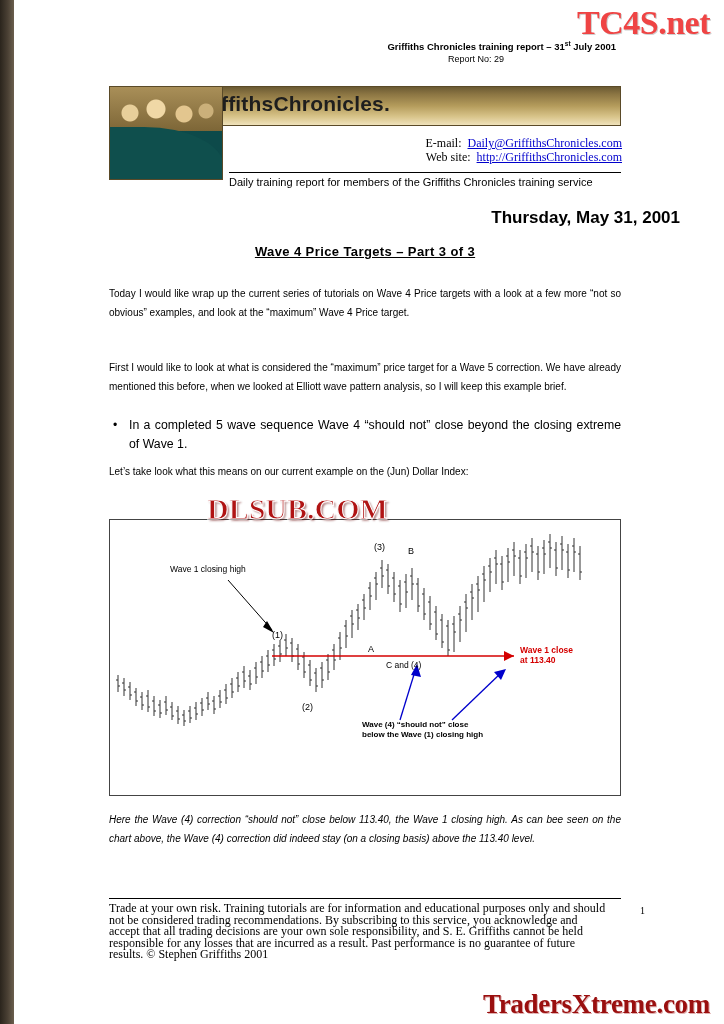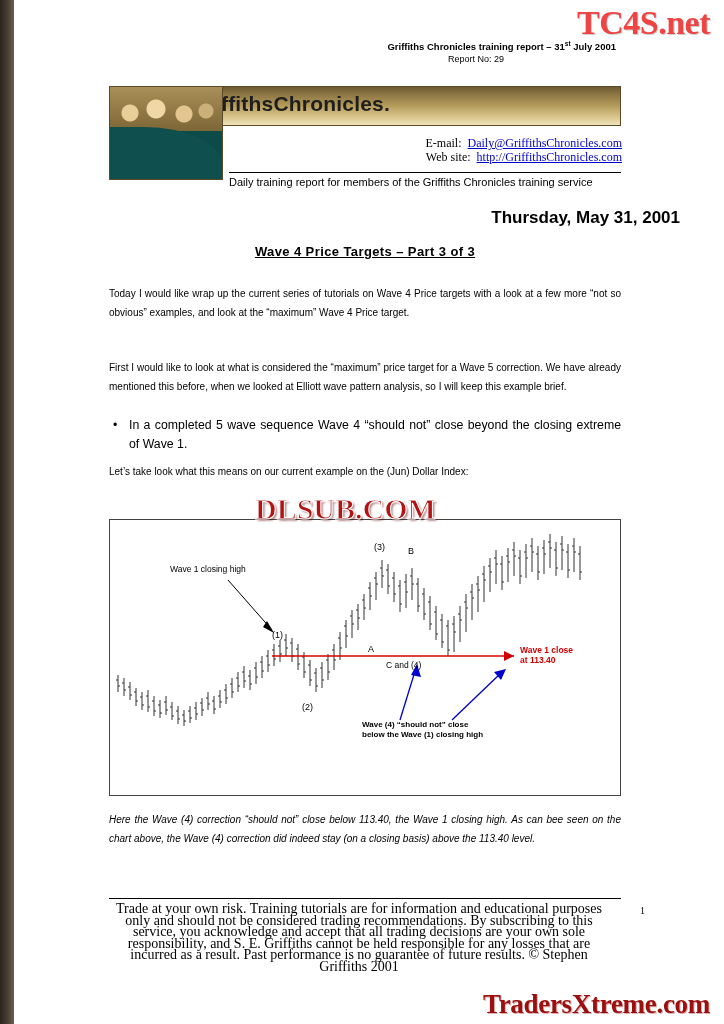--- a/index.html
+++ b/index.html
@@ -59,21 +59,20 @@
     left: 207px;
     top: 492px;
     font-family: "Liberation Serif", serif;
     font-weight: bold;
     font-size: 30px;
     color: #b01414;
     letter-spacing: 0px;
     -webkit-text-stroke: 1px #ffffff;
     text-shadow: 2px 2px 2px rgba(100,0,0,0.45);
     z-index: 40;
-    margin-left: 48px;
   }
 
   
   .hdr {
     position: absolute;
     left: 0;
     top: 40px;
     width: 724px;
     text-align: right;
     padding-right: 108px;
@@ -249,23 +248,22 @@
     left: 109px;
     top: 898px;
     width: 512px;
     border-top: 1px solid #000;
   }
   .footer-text {
     position: absolute;
     left: 109px;
     top: 903px;
     width: 500px;
-    text-align: center;
-    font-family: "Liberation Serif", serif;
-    font-size: 14px;
+    font-family: "Liberation Serif", serif;
+    font-size: 12px;
     line-height: 11.5px;
   }
   .footer-page {
     position: absolute;
     left: 640px;
     top: 905px;
     font-family: "Liberation Serif", serif;
     font-size: 10px;
   }
 </style>

